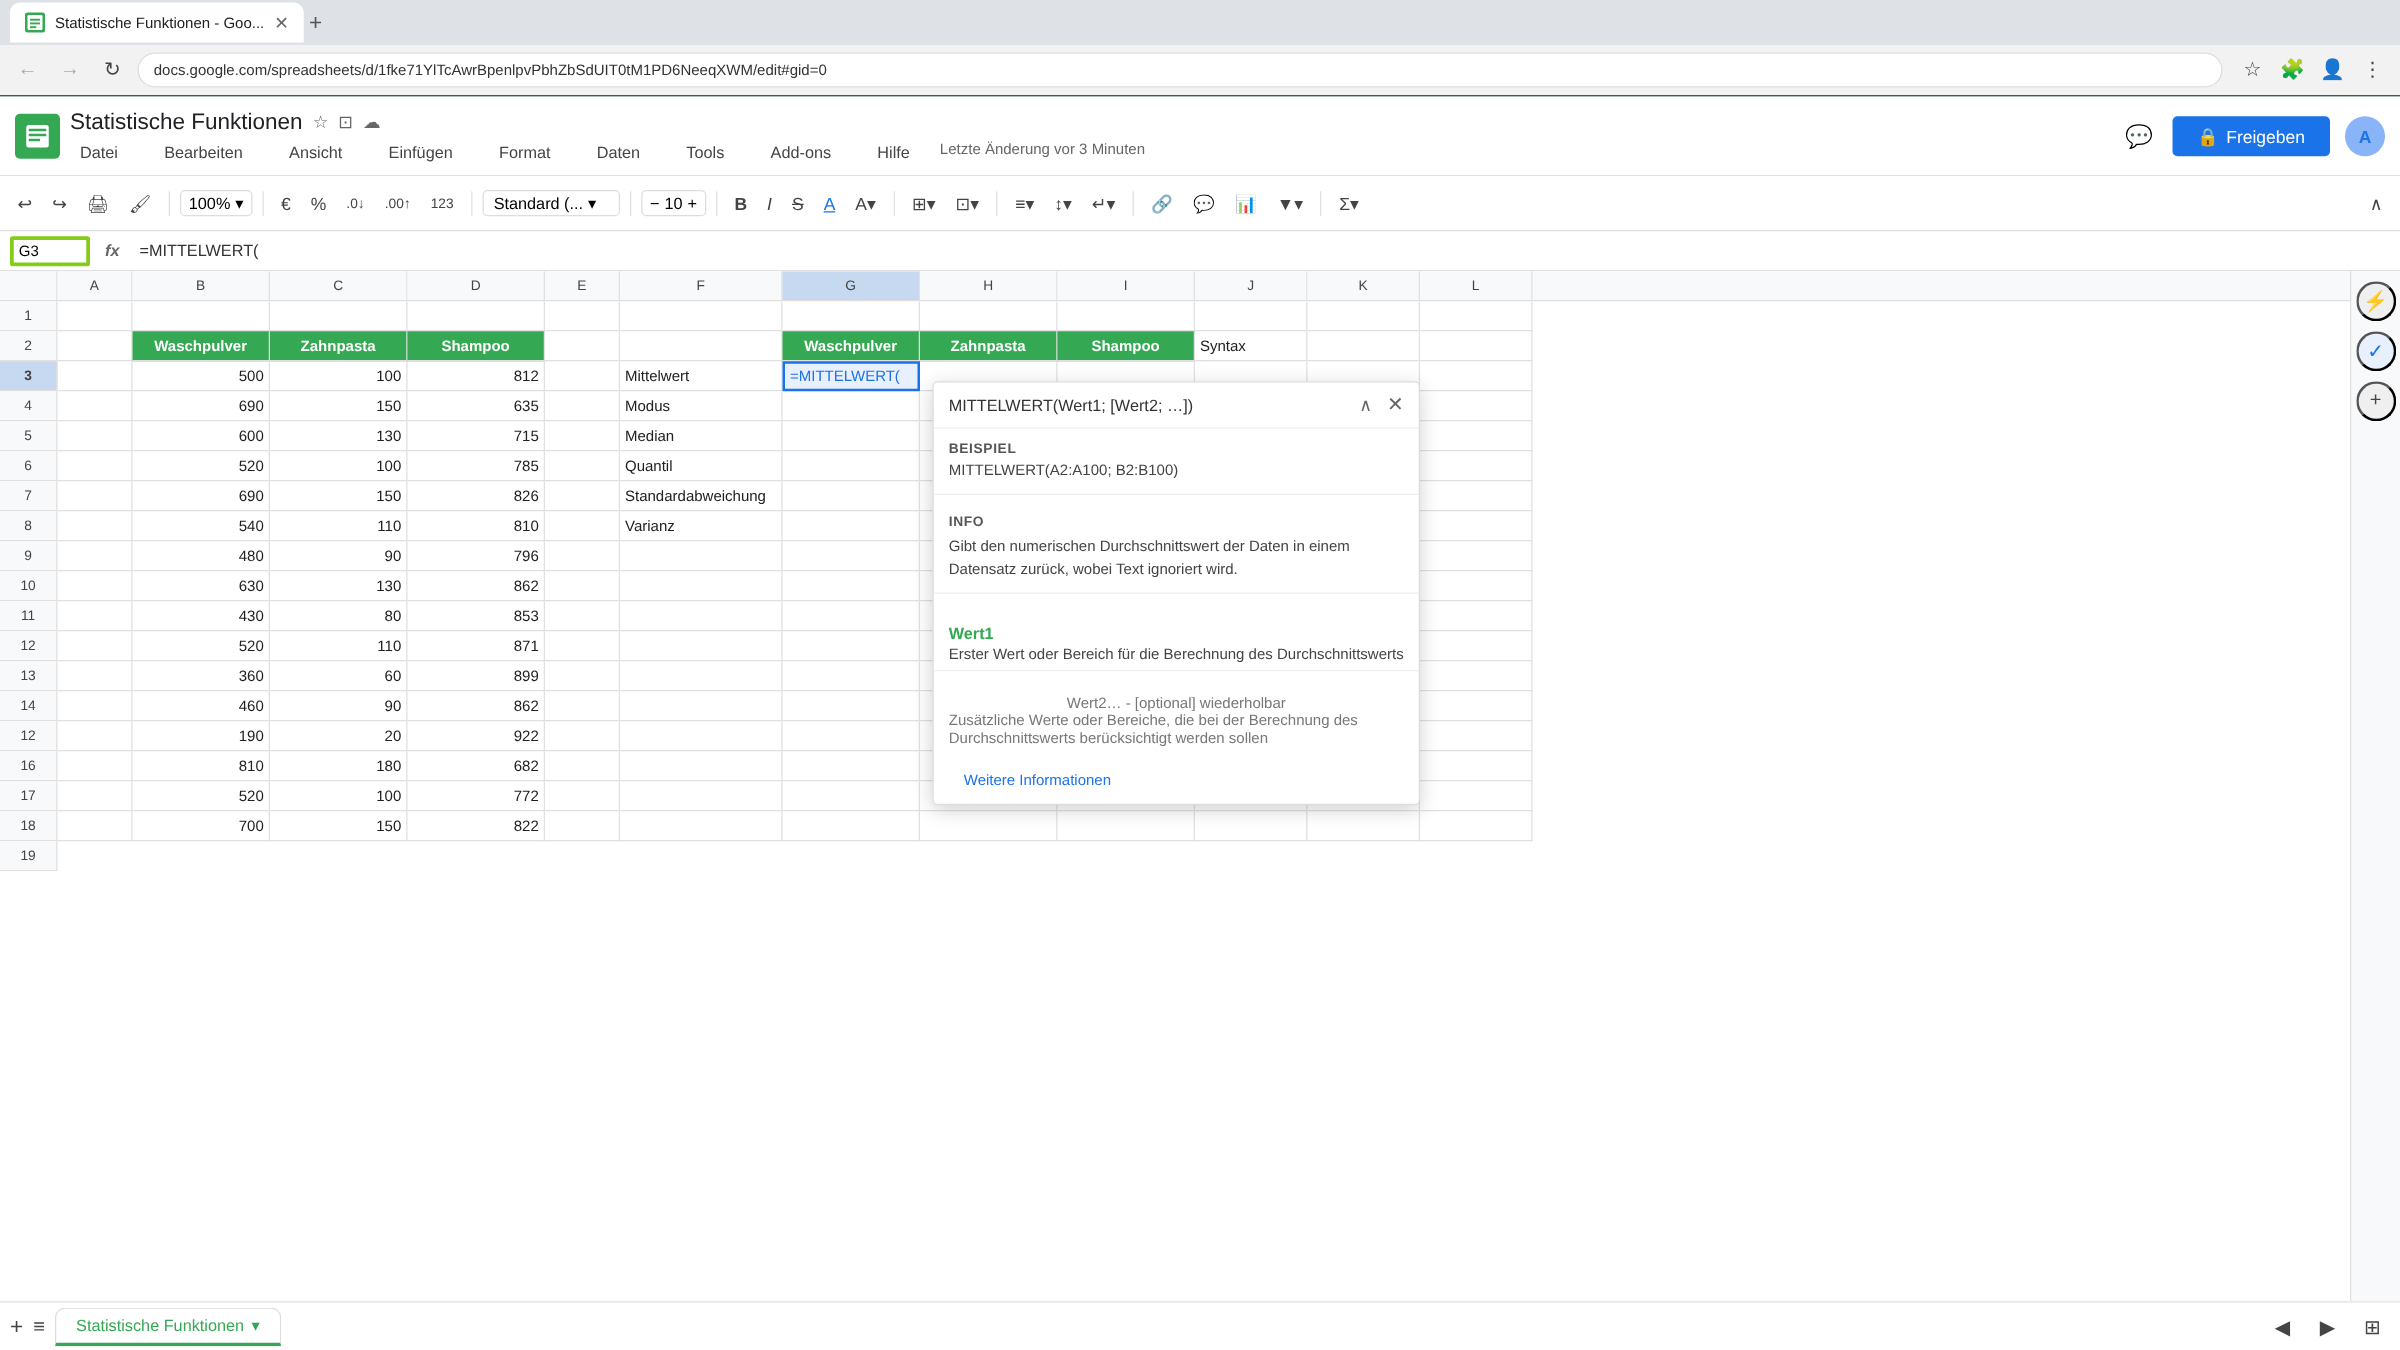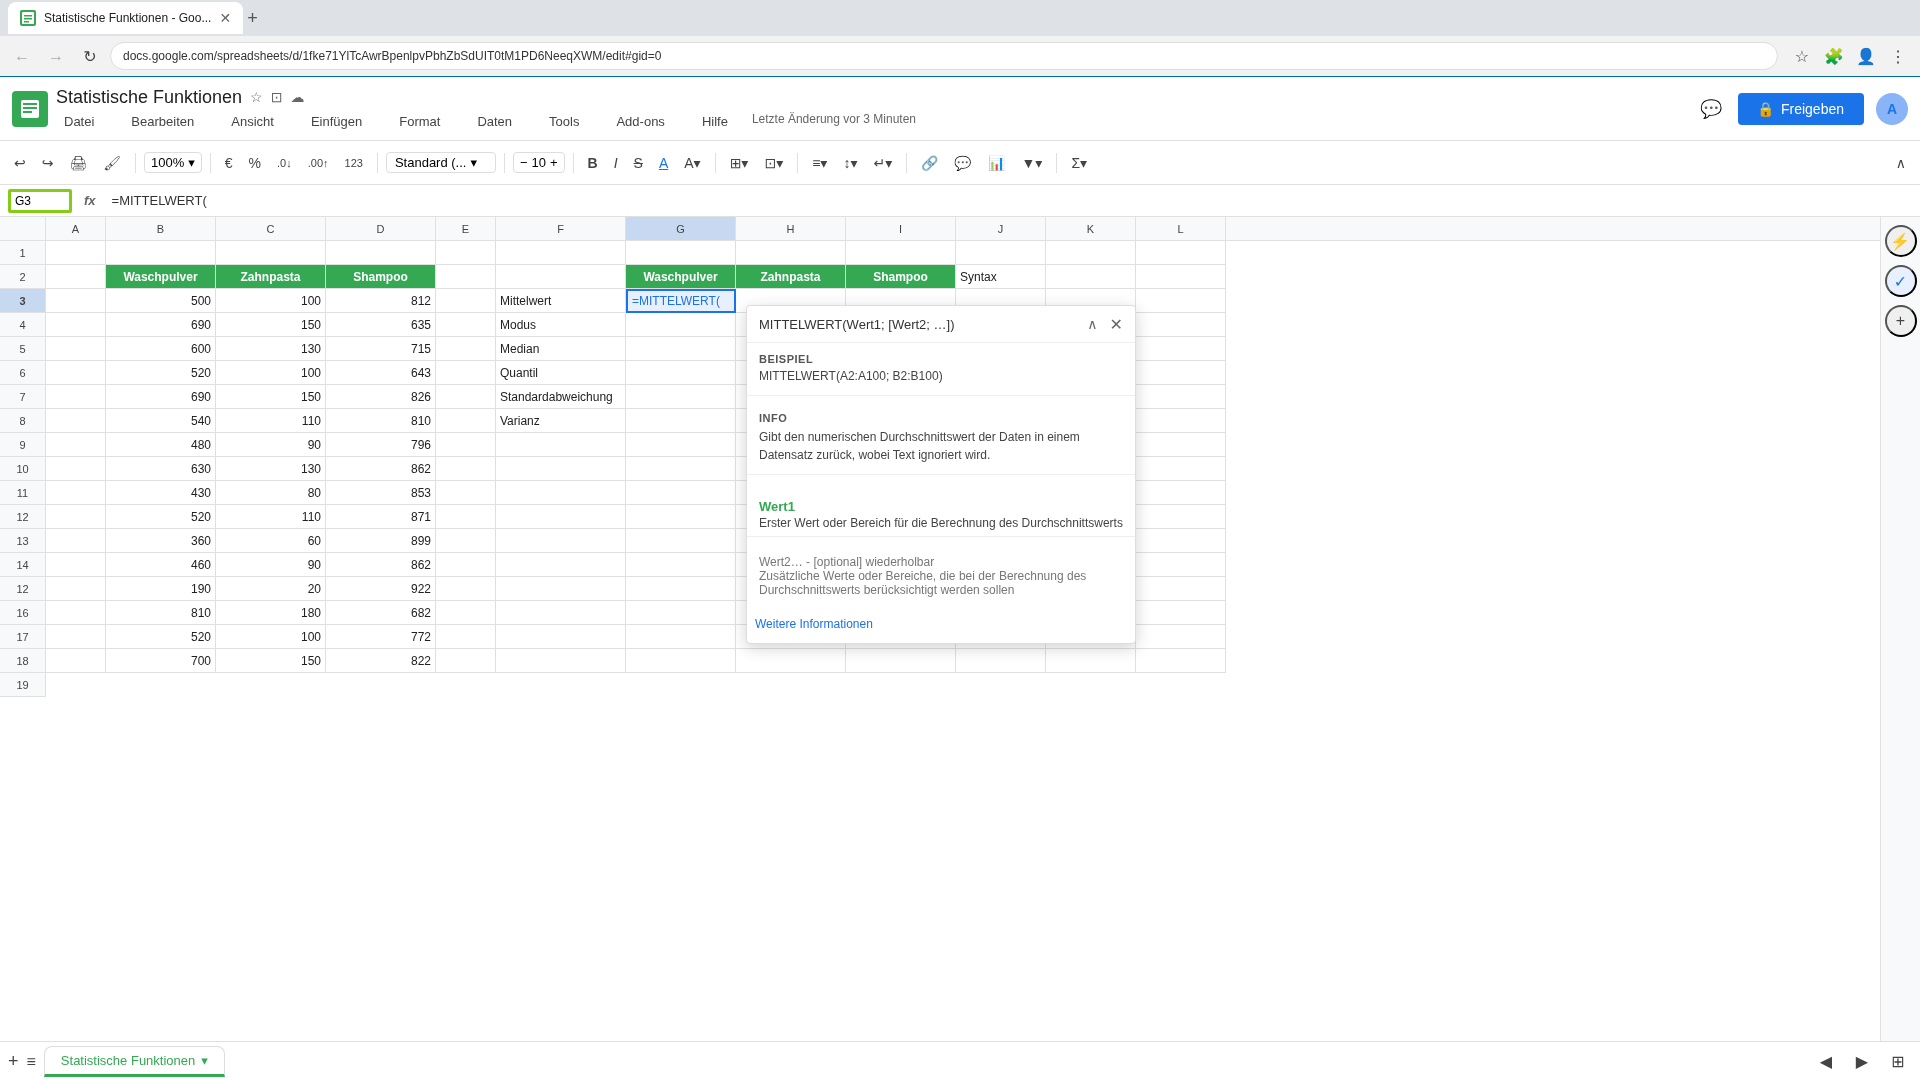--- a/index.html
+++ b/index.html
@@ -112,23 +112,23 @@
     .autocomplete-nav { color: #666; font-size: 14px; cursor: pointer; padding: 2px 4px; }
     .autocomplete-close { color: #666; font-size: 16px; cursor: pointer; }
     .autocomplete-section { padding: 10px 12px 4px 12px; }
     .autocomplete-section-title { font-size: 11px; color: #555; font-weight: bold; letter-spacing: 0.5px; text-transform: uppercase; margin-bottom: 4px; }
     .autocomplete-example { color: #444; font-size: 12px; margin-bottom: 2px; }
     .autocomplete-sep { border: none; border-top: 1px solid #eee; margin: 6px 0; }
     .autocomplete-info-title { font-size: 11px; color: #555; font-weight: bold; letter-spacing: 0.5px; text-transform: uppercase; }
     .autocomplete-info-text { font-size: 12px; color: #444; margin-top: 4px; line-height: 1.5; }
     .autocomplete-param { font-size: 13px; color: #34a853; font-weight: bold; margin-top: 8px; }
     .autocomplete-param-desc { font-size: 12px; color: #444; margin-top: 2px; }
-    .autocomplete-optional { font-size: 12px; color: #777; margin-top: 6px; }
+    .autocomplete-optional { font-size: 12px; color: #777; margin-top: 6px; text-align: center; }
     .autocomplete-optional-desc { font-size: 12px; color: #777; }
-    .autocomplete-link { color: #1a73e8; font-size: 12px; text-decoration: none; cursor: pointer; margin-top: 8px; display: inline-block; padding: 8px 8px 12px; }
+    .autocomplete-link { color: #1a73e8; font-size: 12px; text-decoration: none; cursor: pointer; margin-top: 8px; display: inline-block; padding: 8px 24px 12px; }
 
     
     .bottom-bar { display: flex; align-items: center; height: 40px; border-top: 1px solid #e0e0e0; background: #fff; padding: 0 8px; gap: 8px; }
     .sheet-add-btn { background: none; border: none; font-size: 18px; cursor: pointer; color: #444; }
     .sheet-menu-btn { background: none; border: none; font-size: 16px; cursor: pointer; color: #444; }
     .sheet-tab { background: #fff; border: 1px solid #ddd; border-radius: 8px 8px 0 0; padding: 6px 16px; font-size: 13px; color: #333; cursor: pointer; display: flex; align-items: center; gap: 6px; }
     .sheet-tab.active { border-bottom: 3px solid #34a853; font-weight: 500; color: #34a853; }
 
     
     .right-panel { display: flex; flex-direction: column; width: 40px; background: #f8f9fa; border-left: 1px solid #e0e0e0; align-items: center; padding: 8px 0; gap: 8px; }
@@ -386,21 +386,21 @@
           <div class="grid-cell col-i"></div>
           <div class="grid-cell col-j"></div>
           <div class="grid-cell col-k"></div>
           <div class="grid-cell col-l"></div>
         </div>
 
         <div class="grid-row">
           <div class="grid-cell col-a"></div>
           <div class="grid-cell col-b right-align">520</div>
           <div class="grid-cell col-c right-align">100</div>
-          <div class="grid-cell col-d right-align">643</div>
+          <div class="grid-cell col-d right-align">785</div>
           <div class="grid-cell col-e"></div>
           <div class="grid-cell col-f">Quantil</div>
           <div class="grid-cell col-g"></div>
           <div class="grid-cell col-h"></div>
           <div class="grid-cell col-i"></div>
           <div class="grid-cell col-j"></div>
           <div class="grid-cell col-k"></div>
           <div class="grid-cell col-l"></div>
         </div>
 

